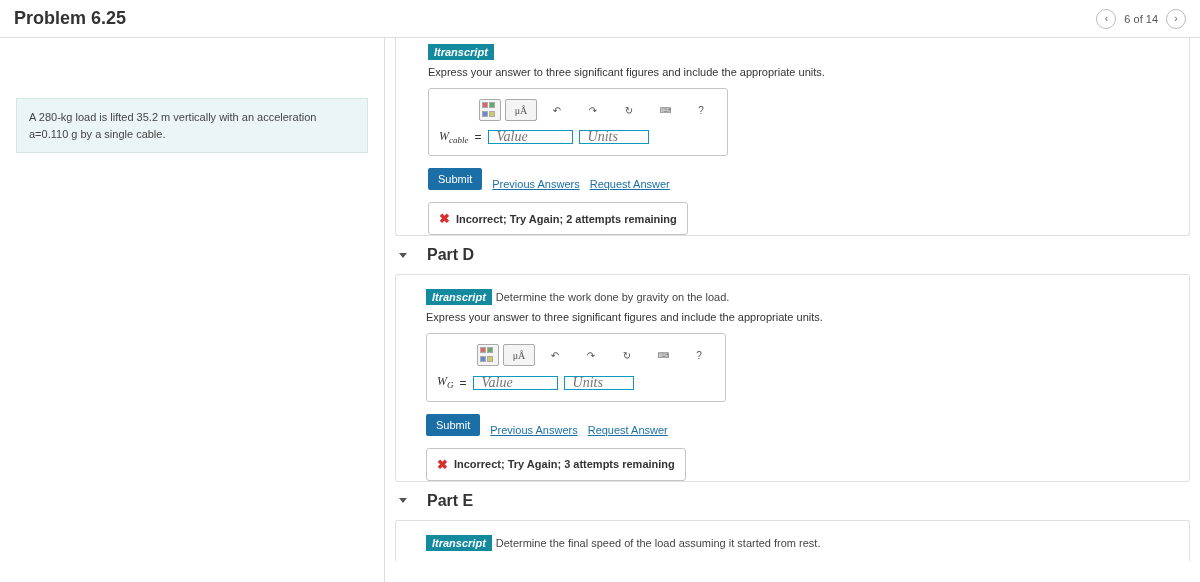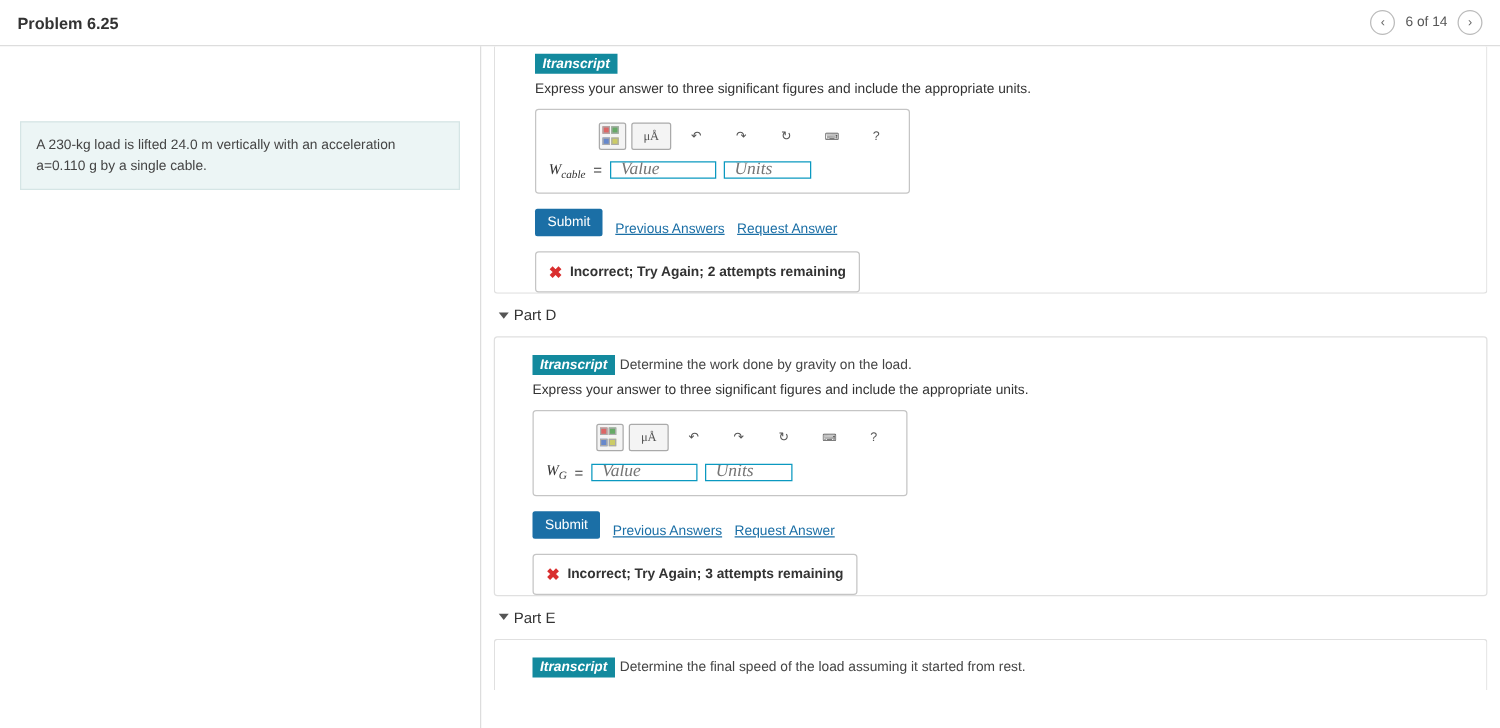--- a/index.html
+++ b/index.html
@@ -1,27 +1,27 @@
 <!DOCTYPE html>
 <html><head>
 <meta charset="utf-8">
 <style>
 * { box-sizing: border-box; margin: 0; padding: 0; }
 body { font-family: Arial, Helvetica, sans-serif; font-size: 12px; color: #333; background: #fff; width: 1200px; }
 .topbar { display: flex; justify-content: space-between; align-items: center; padding: 8px 14px; border-bottom: 1px solid #ddd; }
-.topbar-title { font-weight: bold; font-size: 13px; }
+.topbar-title { font-weight: bold; font-size: 18px; }
 .nav-group { display: flex; align-items: center; gap: 8px; }
 .nav-btn { width: 20px; height: 20px; border: 1px solid #bbb; border-radius: 50%; display: flex; align-items: center; justify-content: center; cursor: pointer; color: #666; font-size: 10px; }
 .nav-count { font-size: 11px; color: #555; }
 .main { display: flex; }
 .left-col { width: 385px; padding: 60px 16px 0 16px; border-right: 1px solid #ddd; min-height: 550px; }
 .prompt-box { background: #ecf5f5; border: 1px solid #d5e5e5; padding: 10px 12px; font-size: 11px; color: #444; line-height: 1.5; }
 .right-col { flex: 1; padding: 0 10px; }
 .part-block { border: 1px solid #e0e0e0; border-radius: 3px; margin: 10px 0; padding: 14px 0 0 30px; }
-.part-header { display: flex; align-items: center; gap: 4px; font-weight: normal; font-size: 12px; margin: 10px 0 4px 4px; }
+.part-header { display: flex; align-items: center; gap: 20px; font-weight: bold; font-size: 16px; margin: 10px 0 4px 4px; }
 .chevron-down { width: 0; height: 0; border-left: 4px solid transparent; border-right: 4px solid transparent; border-top: 5px solid #555; }
 .transcript-badge { background: #138a9e; color: #fff; font-weight: bold; font-style: italic; padding: 2px 6px; font-size: 11px; display: inline-block; }
 .question-line { display: flex; align-items: center; gap: 4px; margin-bottom: 6px; }
 .question-text { font-size: 11px; color: #444; }
 .instruction { font-size: 11px; font-weight: normal; color: #333; margin-bottom: 10px; }
 .answer-box { border: 1px solid #c5c5c5; border-radius: 3px; padding: 10px; display: inline-block; min-width: 230px; }
 .toolbar { display: flex; align-items: center; gap: 4px; margin-bottom: 8px; padding-left: 40px; }
 .tool-btn { width: 32px; height: 22px; border: 1px solid #aaa; border-radius: 2px; display: flex; align-items: center; justify-content: center; font-size: 10px; color: #555; cursor: pointer; background: #f4f4f4; }
 .tool-btn.ua { font-family: 'Times New Roman', serif; }
 .tool-btn.plain { border: none; background: none; }
@@ -52,21 +52,21 @@
   <div class="topbar-title">Problem 6.25</div>
   <div class="nav-group">
     <div class="nav-btn">‹</div>
     <div class="nav-count">6 of 14</div>
     <div class="nav-btn">›</div>
   </div>
 </div>
 
 <div class="main">
   <div class="left-col">
-    <div class="prompt-box">A 230-kg load is lifted 24.0 m vertically with an acceleration a=0.110 g by a single cable.</div>
+    <div class="prompt-box">A 280-kg load is lifted 35.2 m vertically with an acceleration a=0.110 g by a single cable.</div>
   </div>
 
   <div class="right-col">
 
     <div class="part-block" style="border-top:none; border-radius:0 0 3px 3px; margin-top:0; padding-top:6px;">
       <div class="part-c-body">
         <div class="question-line">
           <span class="transcript-badge">Itranscript</span>
         </div>
         <div class="instruction">Express your answer to three significant figures and include the appropriate units.</div>

